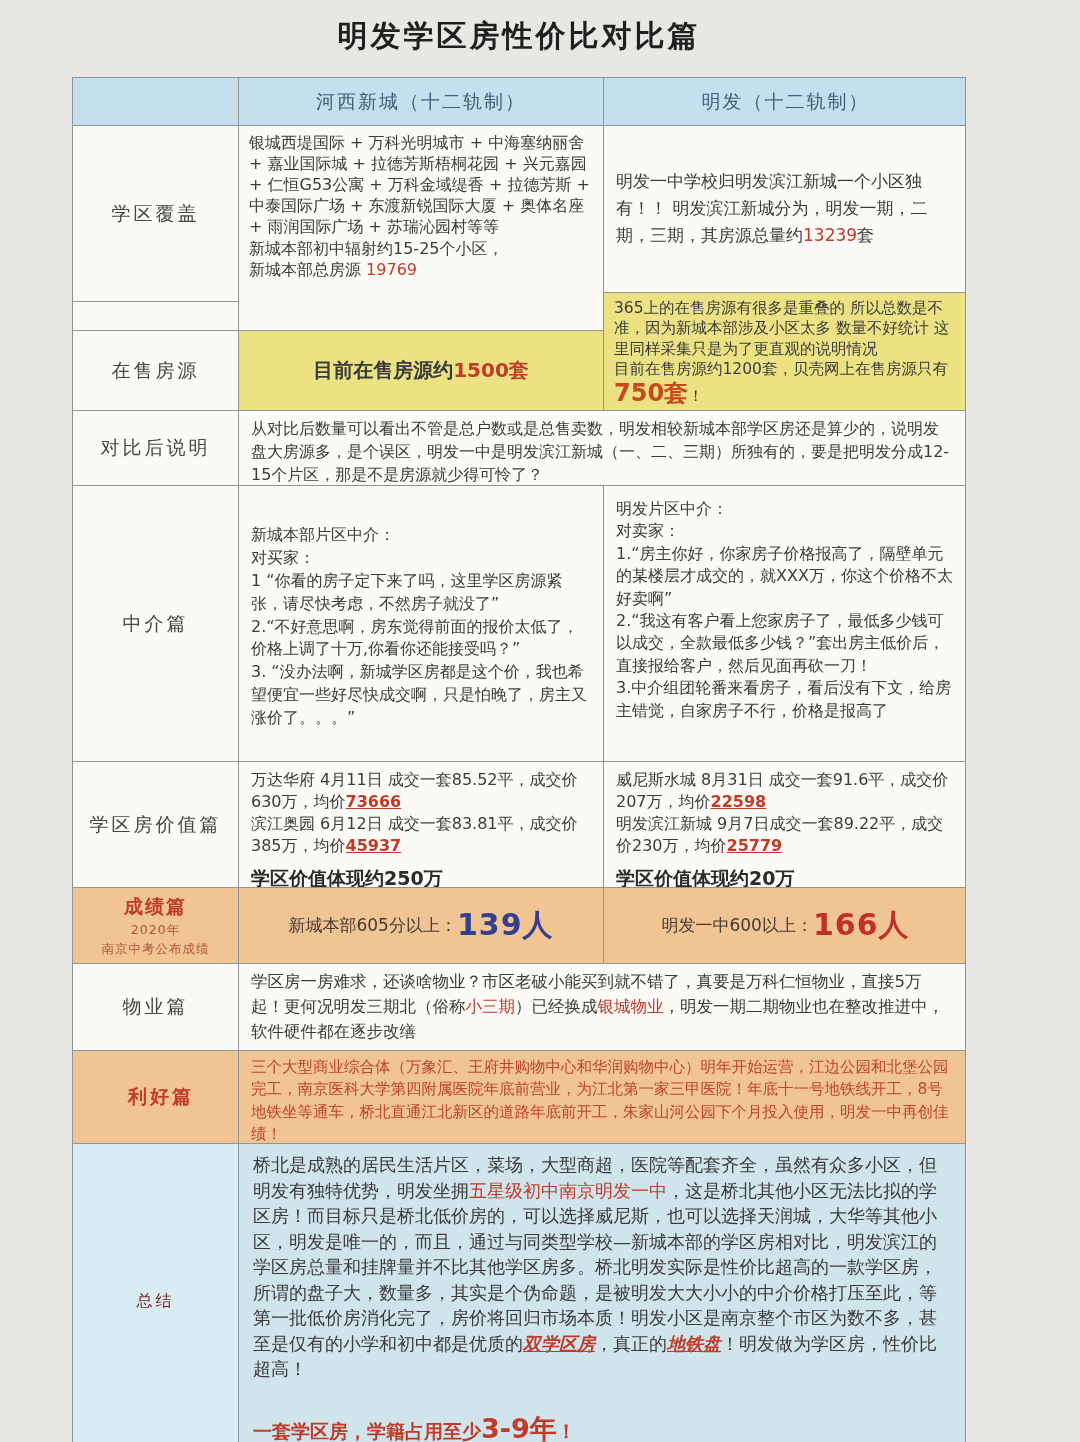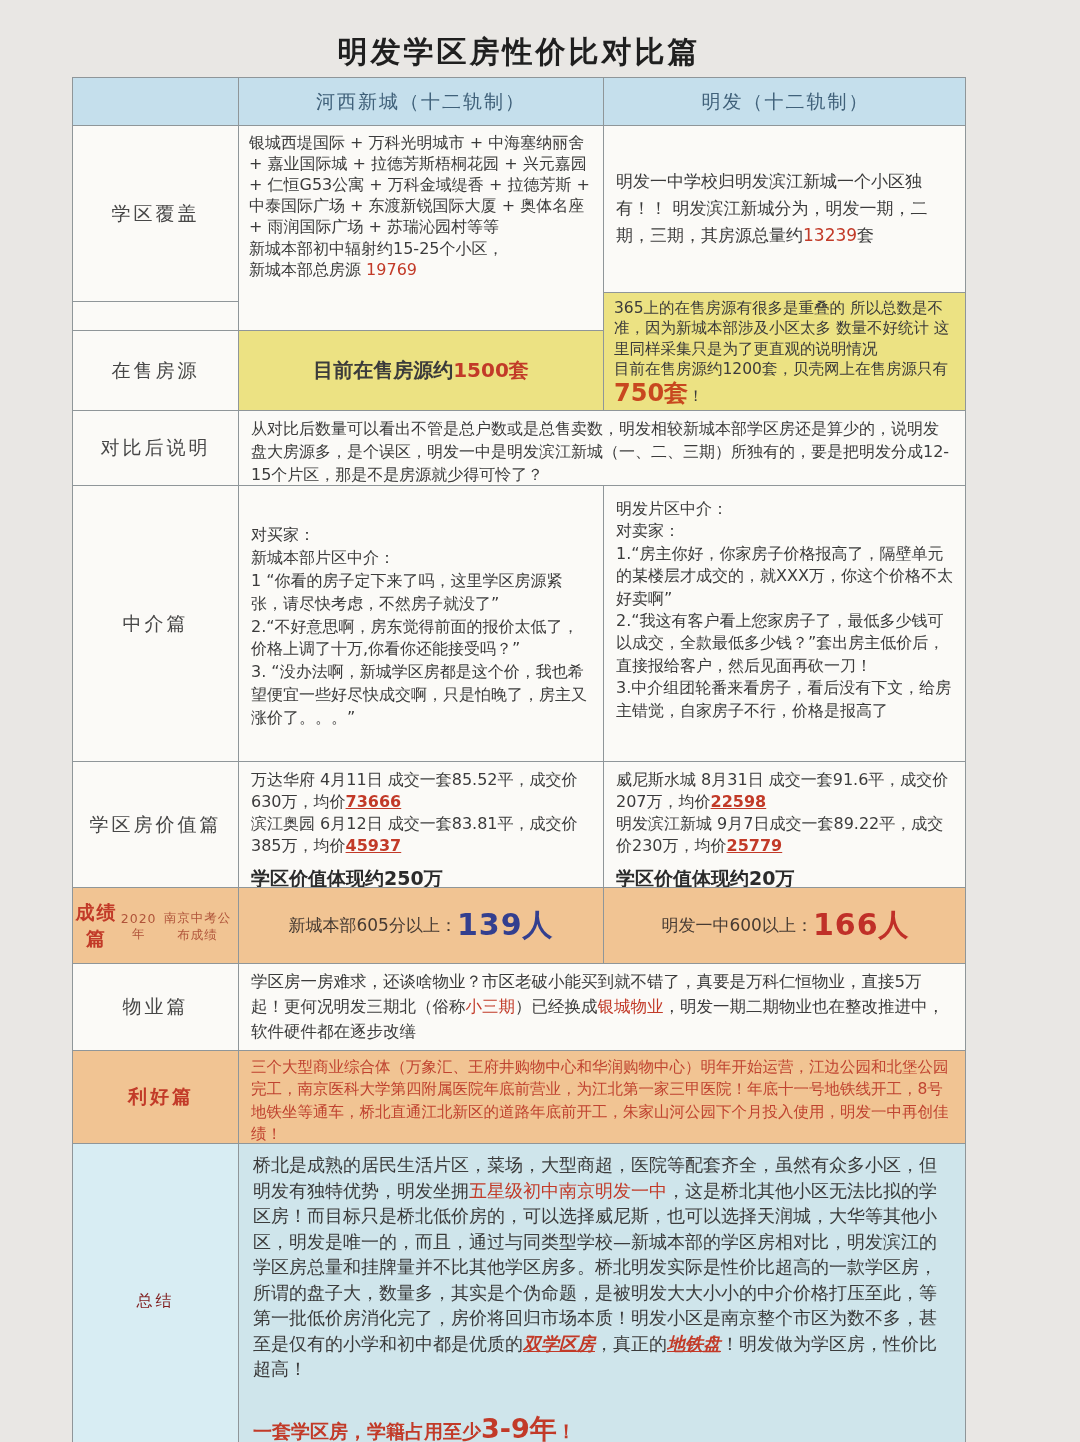--- a/index.html
+++ b/index.html
@@ -12,21 +12,21 @@
     --hdr-blue:#c5dfec;
     --yellow:#ece283;
     --orange:#f1c493;
     --sum-blue:#cfe5eb;
     --sum-label:#d8edf3;
   }
   *{margin:0;padding:0;box-sizing:border-box;}
   body{width:1080px;height:1442px;overflow:hidden;background:#e9e7e4;
        font-family:"DejaVu Sans",sans-serif;color:var(--ink);}
   .page{position:relative;width:1080px;height:1442px;}
-  .title{position:absolute;left:72px;top:32px;width:894px;text-align:center;
+  .title{position:absolute;left:72px;top:16px;width:894px;text-align:center;
          font-size:30px;font-weight:700;color:#1f1f1f;letter-spacing:3px;}
   .tbl{position:absolute;left:72px;top:77px;width:894px;height:1380px;
        border:1px solid var(--border);border-bottom:none;overflow:hidden;background:var(--cell);}
   .row{display:flex;width:100%;border-bottom:1px solid var(--border);}
   .lab{flex:0 0 166px;display:flex;align-items:center;justify-content:center;
        text-align:center;font-size:19px;color:#474747;letter-spacing:3px;
        border-right:1px solid var(--border);background:var(--cell);}
   .c1{flex:0 0 365px;border-right:1px solid var(--border);}
   .c2{flex:0 0 363px;}
   .merged{flex:1;}
@@ -56,21 +56,21 @@
   .r-note{height:75px;}
   .r-note .cell{font-size:16px;line-height:1.45;padding-top:6px;}
   .r-agents{height:276px;}
   .agents-l{padding-top:38px;font-size:16px;line-height:1.43;overflow:hidden;}
   .agents-r{padding-top:12px;font-size:16px;line-height:1.4;overflow:hidden;}
   .r-value{height:126px;}
   .r-value .cell{font-size:16px;line-height:1.38;padding-top:7px;overflow:hidden;}
   .bold-line{font-weight:700;font-size:19px;color:#2b2b2b;margin-top:8px;}
   
   .r-scores{height:76px;background:var(--orange);}
-  .r-scores .lab{background:var(--orange);display:flex;flex-direction:row;letter-spacing:1px;}
+  .r-scores .lab{background:var(--orange);display:flex;flex-direction:column;letter-spacing:1px;}
   .score-cell{background:var(--orange);display:flex;align-items:center;justify-content:center;}
   .score-line span{vertical-align:middle;}
   .score-txt{font-size:17px;color:#463a32;}
   .scores-title{font-size:19px;font-weight:700;color:var(--red);letter-spacing:2px;}
   .scores-sub{font-size:12.5px;color:#b0543a;margin-top:2px;letter-spacing:1px;}
   .r-property{height:87px;}
   .r-property .cell{font-size:16.5px;line-height:1.5;padding-top:6px;}
   .r-positives{height:93px;background:var(--orange);}
   .r-positives .lab{background:var(--orange);color:var(--red);font-weight:700;padding-left:11px;}
   .r-positives .cell{background:var(--orange);color:#c04330;font-size:15.5px;
@@ -137,22 +137,22 @@
     <div class="row r-note">
       <div class="lab">对比后说明</div>
       <div class="merged cell">
           <div><span>从对比后数量可以看出不管是总户数或是总售卖数，明发相较新城本部学区房还是算少的，说明发盘大房源多，是个误区，明发一中是明发滨江新城（一、二、三期）所独有的，要是把明发分成12-15个片区，那是不是房源就少得可怜了？</span></div>
         </div>
     </div>
 
     <div class="row r-agents">
       <div class="lab">中介篇</div>
       <div class="c1 cell agents-l">
+          <div><span>新城本部片区中介：</span></div>
           <div><span>对买家：</span></div>
-          <div><span>新城本部片区中介：</span></div>
           <div><span>1 “你看的房子定下来了吗，这里学区房源紧张，请尽快考虑，不然房子就没了”</span></div>
           <div><span>2.“不好意思啊，房东觉得前面的报价太低了，价格上调了十万,你看你还能接受吗？”</span></div>
           <div><span>3. “没办法啊，新城学区房都是这个价，我也希望便宜一些好尽快成交啊，只是怕晚了，房主又涨价了。。。”</span></div>
         </div>
       <div class="c2 cell agents-r">
           <div><span>明发片区中介：</span></div>
           <div><span>对卖家：</span></div>
           <div><span>1.“房主你好，你家房子价格报高了，隔壁单元的某楼层才成交的，就XXX万，你这个价格不太好卖啊”</span></div>
           <div><span>2.“我这有客户看上您家房子了，最低多少钱可以成交，全款最低多少钱？”套出房主低价后，直接报给客户，然后见面再砍一刀！</span></div>
           <div><span>3.中介组团轮番来看房子，看后没有下文，给房主错觉，自家房子不行，价格是报高了</span></div>

